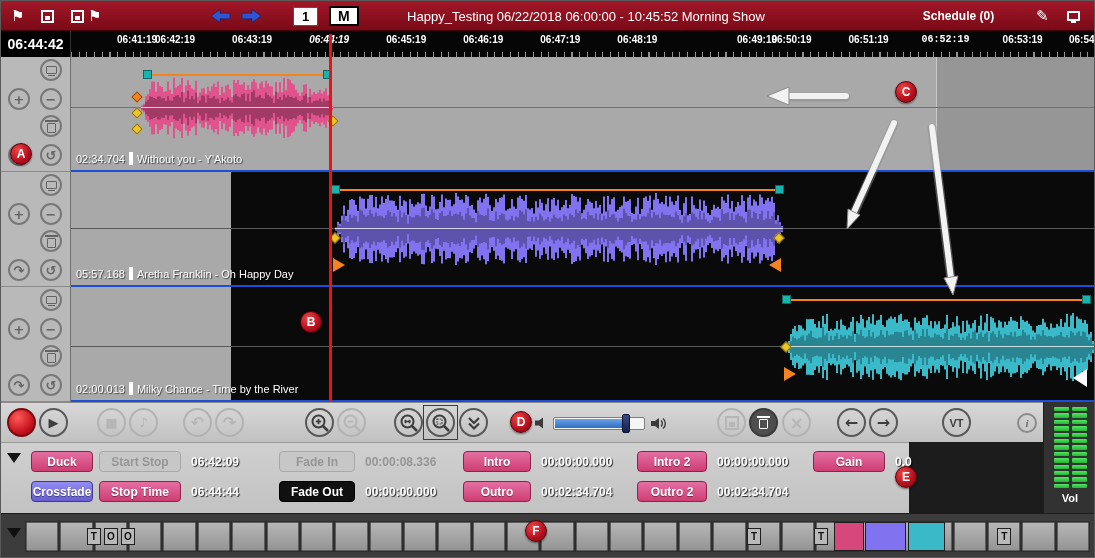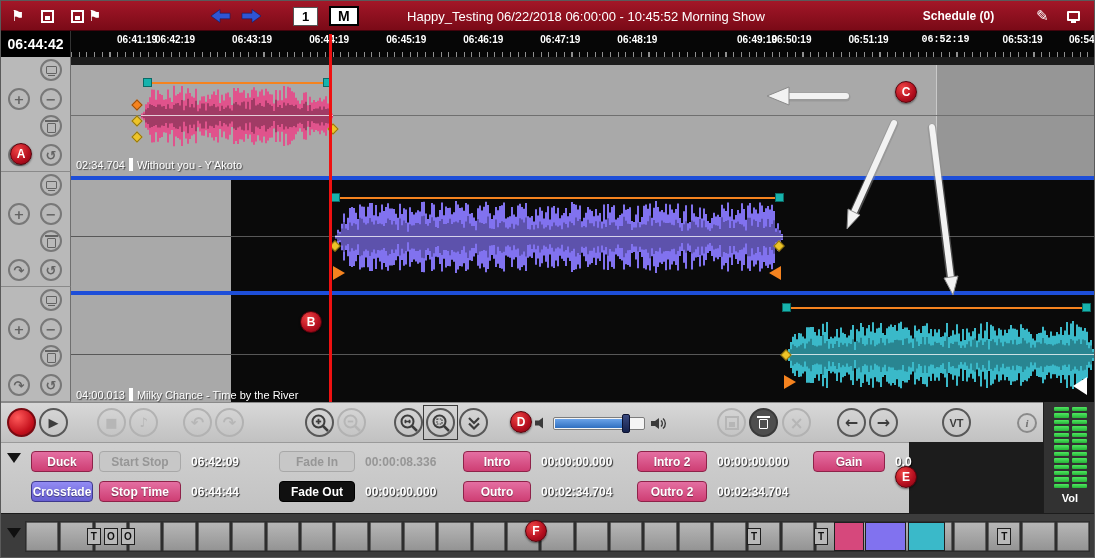--- a/index.html
+++ b/index.html
@@ -30,21 +30,21 @@
 .tracks{position:absolute;left:0;top:56px;width:1095px;height:345px}
 .track{position:absolute;left:0;width:1095px;height:115px}
 .tcol{position:absolute;left:0;top:0;width:70px;height:115px;background:#b9b9b9;border-right:1px solid #6f6f6f;border-bottom:1px solid #8a8a8a}
 .cbtn{position:absolute;width:22px;height:22px;border-radius:50%;border:2px solid #787878;color:#636363;display:flex;align-items:center;justify-content:center;font-size:13px;font-weight:bold;cursor:pointer}
 .cl{left:7px}.cr{left:39px}
 .r0{top:2px}.r1{top:31px}.r2{top:58px}.r3{top:87px}
 .ic-monitor-s{display:inline-block;width:11px;height:8px;border:1.5px solid currentColor;border-radius:1px;position:relative}
 .ic-monitor-s::after{content:'';position:absolute;left:1px;right:1px;bottom:-3px;height:1.5px;background:currentColor}
 .ic-trash{display:inline-block;width:9px;height:10px;border:1.5px solid currentColor;border-radius:1px;position:relative;margin-top:3px}
 .ic-trash::before{content:'';position:absolute;top:-4px;left:-3px;width:13px;height:2px;background:currentColor}
-.lane{position:absolute;left:70px;top:8px;width:1025px;height:115px;overflow:hidden;border-bottom:4px solid #1d4ed8}
+.lane{position:absolute;left:70px;top:0;width:1025px;height:115px;overflow:hidden;border-bottom:2px solid #1d4ed8}
 .lane-gray{background:#a9a9a9}
 .lane-black{background:#0a0a0a}
 .gray-left{position:absolute;left:0;top:0;width:160px;height:100%;background:#a9a9a9}
 .gray-right{position:absolute;left:865px;right:0;top:0;bottom:0;background:rgba(0,0,0,0.11);border-left:1px solid #c9c9c9}
 .under-line{position:absolute;left:0;right:0;height:1px;background:#6f6f6f;z-index:1}
 .waveform{position:absolute;z-index:2}
 .over-line{position:absolute;height:1px;background:rgba(255,255,255,0.75);z-index:3}
 .env{position:absolute;height:0;border-top:2.5px solid #f5831f;z-index:4}
 .sq{position:absolute;width:9px;height:9px;background:#17b3ad;border:1px solid #0a6b66;z-index:5}
 .dia{position:absolute;width:8px;height:8px;background:#eec427;border:1px solid #937610;transform:rotate(45deg);z-index:5}
@@ -150,21 +150,21 @@
   </div>
 
   <div class="ruler">
     <div class="curtime">
         <span>06:44:42</span>
       </div>
     <div>
         <span class="tick" style="left: 97px; margin-left: 39px;">06:41:19</span>
         <span class="tick" style="left: 174.05px;">06:42:19</span>
         <span class="tick" style="left: 251.1px;">06:43:19</span>
-        <span class="tick" style="left: 328.15px;">06:44:19</span>
+        <span class="tick" style="left: 328.15px; font-style: italic;">06:44:19</span>
         <span class="tick" style="left: 405.2px;">06:45:19</span>
         <span class="tick" style="left: 482.25px;">06:46:19</span>
         <span class="tick" style="left: 559.3px;">06:47:19</span>
         <span class="tick" style="left: 636.35px;">06:48:19</span>
         <span class="tick" style="left: 756px; text-align: right;">06:49:19</span>
         <span class="tick" style="left: 790.45px;">06:50:19</span>
         <span class="tick" style="left: 867.5px;">06:51:19</span>
         <span class="tick" style="left: 944.55px; font-family: Liberation Mono, monospace;">06:52:19</span>
         <span class="tick" style="left: 1021.6px;">06:53:19</span>
         <span class="tick" style="left: 1068px; transform: none;">06:54</span>
@@ -247,20 +247,25 @@
               <path d="M1 39.3L1 40.7M3 35.9L3 44.1M5 36.8L5 43.2M7 31.6L7 48.4M9 25.0L9 55.0M11 31.5L11 48.5M13 32.9L13 47.1M15 25.5L15 54.5M17 28.7L17 51.3M19 26.2L19 53.8M21 27.2L21 52.8M23 32.8L23 47.2M25 20.8L25 59.2M27 21.8L27 58.2M29 25.8L29 54.2M31 27.5L31 52.5M33 26.3L33 53.7M35 20.9L35 59.1M37 24.8L37 55.2M39 27.4L39 52.6M41 23.5L41 56.5M43 26.9L43 53.1M45 26.6L45 53.4M47 27.2L47 52.8M49 28.9L49 51.1M51 25.9L51 54.1M53 21.6L53 58.4M55 22.9L55 57.1M57 27.5L57 52.5M59 23.9L59 56.1M61 27.4L61 52.6M63 32.9L63 47.1M65 21.5L65 58.5M67 28.3L67 51.7M69 23.4L69 56.6M71 25.9L71 54.1M73 34.7L73 45.3M75 27.2L75 52.8M77 28.4L77 51.6M79 28.2L79 51.8M81 26.1L81 53.9M83 25.9L83 54.1M85 27.3L85 52.7M87 19.3L87 60.7M89 18.8L89 61.2M91 27.1L91 52.9M93 28.7L93 51.3M95 25.9L95 54.1M97 20.3L97 59.7M99 23.8L99 56.2M101 29.9L101 50.1M103 31.1L103 48.9M105 23.9L105 56.1M107 21.9L107 58.1M109 27.0L109 53.0M111 26.9L111 53.1M113 25.9L113 54.1M115 21.8L115 58.2M117 27.0L117 53.0M119 25.2L119 54.8M121 24.6L121 55.4M123 25.5L123 54.5M125 23.1L125 56.9M127 27.1L127 52.9M129 30.7L129 49.3M131 24.5L131 55.5M133 19.0L133 61.0M135 26.4L135 53.6M137 28.9L137 51.1M139 29.0L139 51.0M141 33.3L141 46.7M143 21.9L143 58.1M145 25.4L145 54.6M147 26.1L147 53.9M149 27.0L149 53.0M151 26.2L151 53.8M153 19.6L153 60.4M155 31.3L155 48.7M157 31.7L157 48.3M159 32.0L159 48.0M161 22.6L161 57.4M163 30.2L163 49.8M165 25.9L165 54.1M167 24.2L167 55.8M169 25.3L169 54.7M171 30.4L171 49.6M173 31.7L173 48.3M175 30.3L175 49.7M177 26.7L177 53.3M179 31.7L179 48.3M181 27.4L181 52.6M183 28.5L183 51.5M185 21.3L185 58.7M187 22.6L187 57.4M189 25.5L189 54.5M191 20.4L191 59.6M193 32.1L193 47.9M195 32.5L195 47.5M197 27.9L197 52.1M199 32.5L199 47.5M201 27.7L201 52.3M203 31.3L203 48.7M205 24.6L205 55.4M207 27.5L207 52.5M209 31.4L209 48.6M211 30.3L211 49.7M213 28.2L213 51.8M215 32.7L215 47.3M217 29.2L217 50.8M219 25.4L219 54.6M221 28.4L221 51.6M223 29.7L223 50.3M225 28.6L225 51.4M227 32.3L227 47.7M229 25.4L229 54.6M231 27.1L231 52.9M233 30.5L233 49.5M235 24.6L235 55.4M237 26.0L237 54.0M239 28.2L239 51.8M241 20.5L241 59.5M243 24.1L243 55.9M245 22.0L245 58.0M247 30.2L247 49.8M249 29.0L249 51.0M251 30.3L251 49.7M253 22.7L253 57.3M255 26.2L255 53.8M257 26.2L257 53.8M259 29.2L259 50.8M261 24.2L261 55.8M263 30.7L263 49.3M265 24.5L265 55.5M267 31.5L267 48.5M269 26.7L269 53.3M271 30.0L271 50.0M273 21.3L273 58.7M275 28.1L275 51.9M277 25.4L277 54.6M279 25.2L279 54.8M281 28.8L281 51.2M283 32.4L283 47.6M285 28.9L285 51.1M287 28.9L287 51.1M289 19.8L289 60.2M291 23.8L291 56.2M293 26.7L293 53.3M295 27.1L295 52.9M297 33.0L297 47.0M299 30.5L299 49.5M301 30.5L301 49.5M303 25.5L303 54.5M305 30.2L305 49.8M307 27.4L307 52.6M309 27.2L309 52.8M311 27.7L311 52.3M313 24.3L313 55.7M315 18.7L315 61.3M317 28.7L317 51.3M319 23.1L319 56.9M321 26.1L321 53.9M323 25.4L323 54.6M325 29.3L325 50.7M327 23.4L327 56.6M329 25.4L329 54.6M331 25.9L331 54.1M333 26.1L333 53.9M335 25.8L335 54.2M337 27.7L337 52.3M339 28.3L339 51.7M341 22.8L341 57.2M343 25.9L343 54.1M345 30.5L345 49.5M347 33.9L347 46.1M349 27.2L349 52.8M351 24.3L351 55.7M353 33.6L353 46.4M355 31.6L355 48.4M357 23.5L357 56.5M359 24.7L359 55.3M361 27.8L361 52.2M363 30.2L363 49.8M365 21.9L365 58.1M367 30.5L367 49.5M369 23.4L369 56.6M371 30.2L371 49.8M373 32.5L373 47.5M375 33.9L375 46.1M377 31.2L377 48.8M379 27.4L379 52.6M381 28.2L381 51.8M383 28.8L383 51.2M385 32.1L385 47.9M387 20.3L387 59.7M389 24.9L389 55.1M391 24.1L391 55.9M393 23.2L393 56.8M395 31.1L395 48.9M397 24.1L397 55.9M399 31.1L399 48.9M401 25.8L401 54.2M403 24.5L403 55.5M405 27.0L405 53.0M407 27.5L407 52.5M409 29.6L409 50.4M411 33.6L411 46.4M413 20.7L413 59.3M415 20.7L415 59.3M417 28.8L417 51.2M419 22.5L419 57.5M421 24.0L421 56.0M423 30.0L423 50.0M425 25.0L425 55.0M427 21.7L427 58.3M429 31.0L429 49.0M431 29.6L431 50.4M433 22.0L433 58.0M435 29.9L435 50.1M437 26.9L437 53.1M439 23.2L439 56.8M441 34.8L441 45.2M443 31.8L443 48.2M445 35.8L445 44.2M447 38.3L447 41.7" stroke="rgba(0,0,0,0.28)" stroke-width="2" fill="none"></path>
             </svg></div>
         <div class="over-line" style="left:264px;width:448px;top:56px"></div>
         <div class="env" style="left:264px;top:17px;width:448px"></div>
         <div class="sq" style="left:260px;top:13px"></div>
         <div class="sq" style="left:704px;top:13px"></div>
         <div class="dia" style="left:260px;top:62px"></div>
         <div class="dia" style="left:704px;top:62px"></div>
         <div class="tri-r" style="left:262px;top:86px"></div>
         <div class="tri-l" style="left:698px;top:86px"></div>
+        <div class="tlabel">
+          <span>05:57.168</span>
+          <span class="bar"></span>
+          <span>Aretha Franklin - Oh Happy Day</span>
+        </div>
       </div>
     </div>
 
     <div class="track" style="top:230px">
       <div class="tcol">
         <div class="cbtn cr r0">
             <span class="ic-monitor-s"></span>
           </div>
         <div class="cbtn cl r1">
             <span class="glyph">+</span>
@@ -286,21 +291,21 @@
               <path d="M1 37.0L1 39.0M3 34.9L3 41.1M5 32.3L5 43.7M7 27.5L7 48.5M9 29.1L9 46.9M11 30.5L11 45.5M13 29.2L13 46.8M15 27.8L15 48.2M17 26.2L17 49.8M19 31.5L19 44.5M21 26.4L21 49.6M23 24.6L23 51.4M25 21.8L25 54.2M27 27.9L27 48.1M29 28.7L29 47.3M31 29.4L31 46.6M33 28.4L33 47.6M35 28.5L35 47.5M37 18.0L37 58.0M39 26.2L39 49.8M41 24.0L41 52.0M43 31.8L43 44.2M45 26.7L45 49.3M47 31.0L47 45.0M49 27.0L49 49.0M51 24.0L51 52.0M53 30.0L53 46.0M55 25.8L55 50.2M57 27.7L57 48.3M59 26.3L59 49.7M61 29.4L61 46.6M63 26.3L63 49.7M65 26.9L65 49.1M67 22.3L67 53.7M69 33.0L69 43.0M71 23.9L71 52.1M73 25.5L73 50.5M75 20.8L75 55.2M77 26.9L77 49.1M79 28.7L79 47.3M81 27.6L81 48.4M83 21.0L83 55.0M85 27.4L85 48.6M87 23.2L87 52.8M89 29.2L89 46.8M91 27.7L91 48.3M93 26.5L93 49.5M95 20.9L95 55.1M97 25.8L97 50.2M99 28.3L99 47.7M101 21.8L101 54.2M103 26.2L103 49.8M105 25.5L105 50.5M107 25.4L107 50.6M109 23.1L109 52.9M111 22.7L111 53.3M113 23.2L113 52.8M115 23.3L115 52.7M117 28.0L117 48.0M119 21.7L119 54.3M121 21.2L121 54.8M123 26.4L123 49.6M125 25.5L125 50.5M127 31.1L127 44.9M129 20.6L129 55.4M131 24.5L131 51.5M133 28.9L133 47.1M135 26.9L135 49.1M137 19.9L137 56.1M139 27.4L139 48.6M141 20.1L141 55.9M143 26.7L143 49.3M145 28.6L145 47.4M147 28.3L147 47.7M149 24.8L149 51.2M151 26.1L151 49.9M153 25.8L153 50.2M155 27.9L155 48.1M157 29.8L157 46.2M159 24.0L159 52.0M161 19.4L161 56.6M163 31.1L163 44.9M165 26.2L165 49.8M167 27.0L167 49.0M169 24.7L169 51.3M171 24.7L171 51.3M173 28.3L173 47.7M175 31.1L175 44.9M177 28.6L177 47.4M179 30.8L179 45.2M181 27.3L181 48.7M183 24.2L183 51.8M185 29.4L185 46.6M187 22.8L187 53.2M189 21.3L189 54.7M191 30.3L191 45.7M193 25.2L193 50.8M195 23.3L195 52.7M197 28.0L197 48.0M199 24.8L199 51.2M201 23.0L201 53.0M203 32.4L203 43.6M205 23.9L205 52.1M207 22.3L207 53.7M209 25.3L209 50.7M211 28.3L211 47.7M213 21.8L213 54.2M215 25.5L215 50.5M217 29.2L217 46.8M219 24.7L219 51.3M221 26.3L221 49.7M223 26.2L223 49.8M225 23.3L225 52.7M227 27.3L227 48.7M229 22.7L229 53.3M231 27.7L231 48.3M233 26.9L233 49.1M235 26.5L235 49.5M237 21.1L237 54.9M239 23.5L239 52.5M241 26.6L241 49.4M243 25.5L243 50.5M245 30.7L245 45.3M247 27.7L247 48.3M249 30.5L249 45.5M251 25.2L251 50.8M253 25.2L253 50.8M255 26.7L255 49.3M257 21.1L257 54.9M259 26.3L259 49.7M261 27.5L261 48.5M263 27.0L263 49.0M265 27.2L265 48.8M267 28.5L267 47.5M269 27.6L269 48.4M271 26.7L271 49.3M273 26.2L273 49.8M275 22.9L275 53.1M277 27.4L277 48.6M279 28.3L279 47.7M281 26.1L281 49.9M283 28.5L283 47.5M285 22.1L285 53.9M287 23.5L287 52.5M289 26.4L289 49.6M291 23.7L291 52.3M293 22.3L293 53.7M295 26.9L295 49.1M297 22.5L297 53.5M299 23.3L299 52.7M301 27.9L301 48.1M303 31.3L303 44.7M305 28.4L305 47.6M307 35.1L307 40.9M309 37.2L309 38.8" stroke="rgba(0,0,0,0.28)" stroke-width="2" fill="none"></path>
             </svg></div>
         <div class="over-line" style="left:715px;width:310px;top:59px"></div>
         <div class="env" style="left:715px;top:12px;width:300px"></div>
         <div class="sq" style="left:711px;top:8px"></div>
         <div class="sq" style="left:1011px;top:8px"></div>
         <div class="dia" style="left:711px;top:56px"></div>
         <div class="tri-r" style="left:713px;top:80px"></div>
         <div class="tri-l white" style="left:1002px;top:82px"></div>
         <div class="tlabel">
-          <span>04:00.013</span>
+          <span>02:00.013</span>
           <span class="bar"></span>
           <span>Milky Chance - Time by the River</span>
         </div>
       </div>
     </div>
   </div>
 
   <div class="playhead"></div>
 
   <svg class="annot" viewBox="0 0 1095 345">

